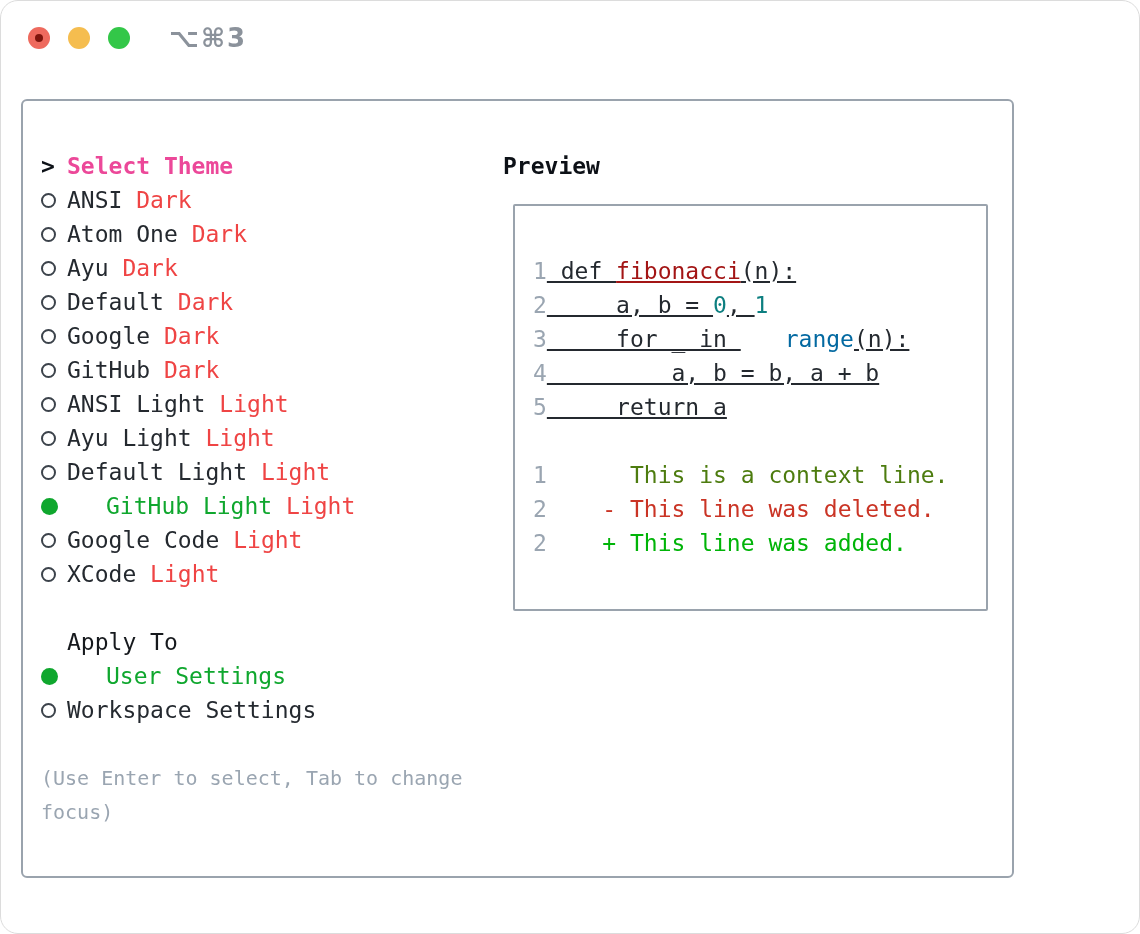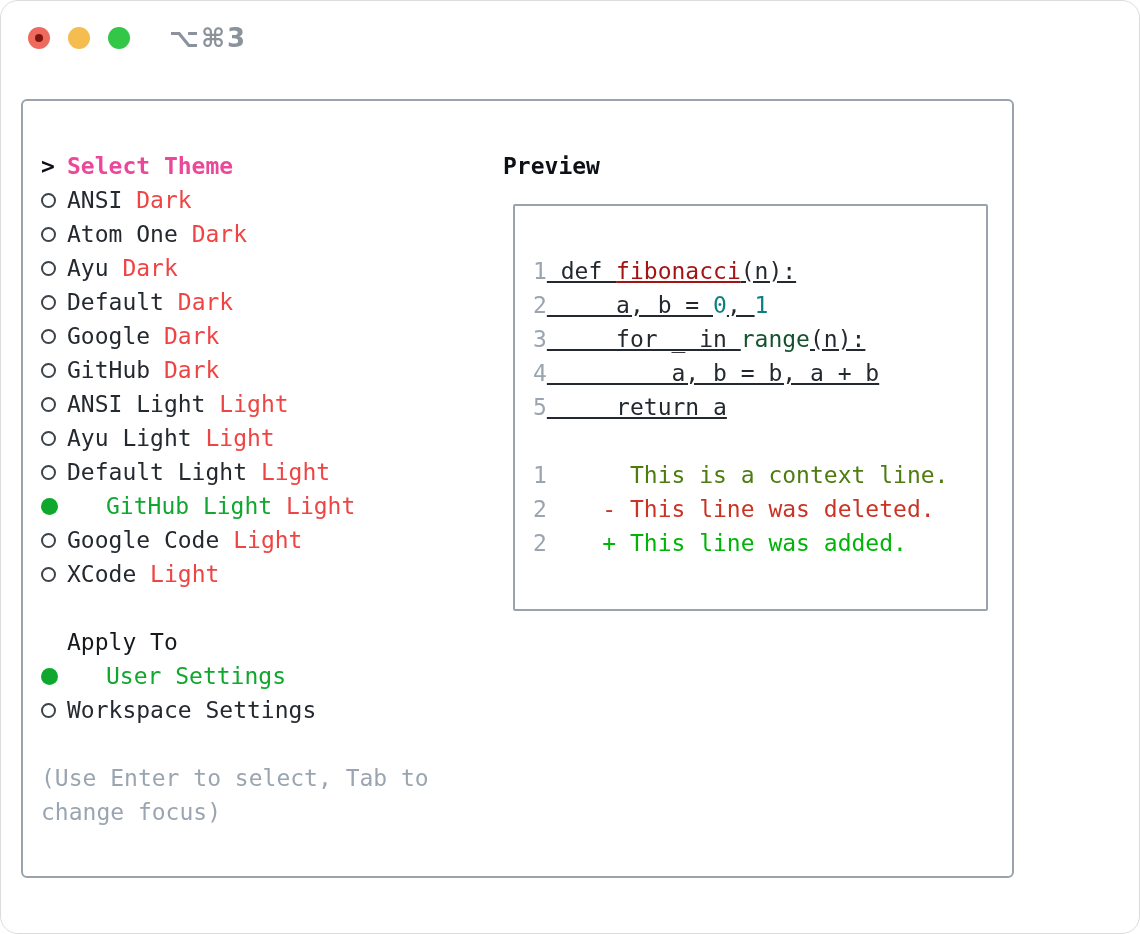--- a/index.html
+++ b/index.html
@@ -49,21 +49,21 @@
   .bullet {
     width: 15px; height: 15px; border-radius: 50%;
     border: 2px solid #3c434b; background: transparent;
   }
   .selected .bullet { width: 17px; height: 17px; border: none; background: #0fa72e; }
   .selected .opt-label { color: #0fa72e; margin-left: 39px; }
   .variant { color: #ef4444; }
   .spacer-row { height: 34px; }
   .apply-title { color: #16191d; }
   .hint {
-    width: 432px; margin-top: 0; font-size: 23px; line-height: 34px;
+    width: 432px; margin-top: 0; font-size: 20px; line-height: 34px;
     color: #9aa5b1; word-spacing: normal;
   }
 
   
   .preview-title {
     position: absolute; left: 480px; top: 48px; height: 34px;
     display: flex; align-items: center;
     font-size: 23px; font-weight: bold; color: #0d1117;
   }
   .preview-box {
@@ -74,21 +74,21 @@
   }
   .code-line {
     height: 34px; font-size: 23px; white-space: pre;
     display: flex; align-items: center;
   }
   .lnum { color: #9aa5b1; }
   .tok  { color: #24292f; }
   .plain{ color: #24292f; text-decoration: underline; }
   .func { color: #a31515; text-decoration: underline; }
   .num  { color: #0d7f80; }
-  .call { color: #14532d; }
+  .call { color: #0369a1; margin-left: 44px; }
   .ctx  { color: #4d7c0f; }
   .del  { color: #ca3425; text-align: center; }
   .add  { color: #00b408; }
 </style>
 </head>
 <body>
 
 <div class="window">
 
   <div class="titlebar">

